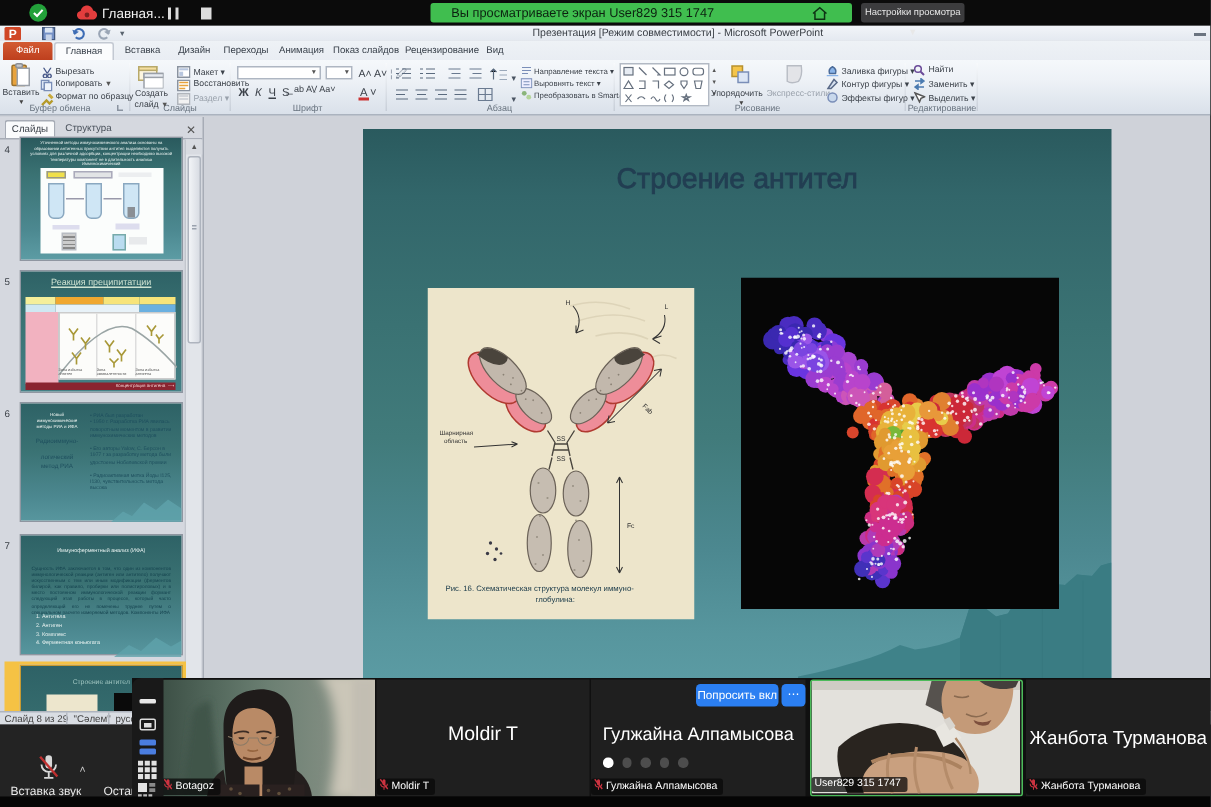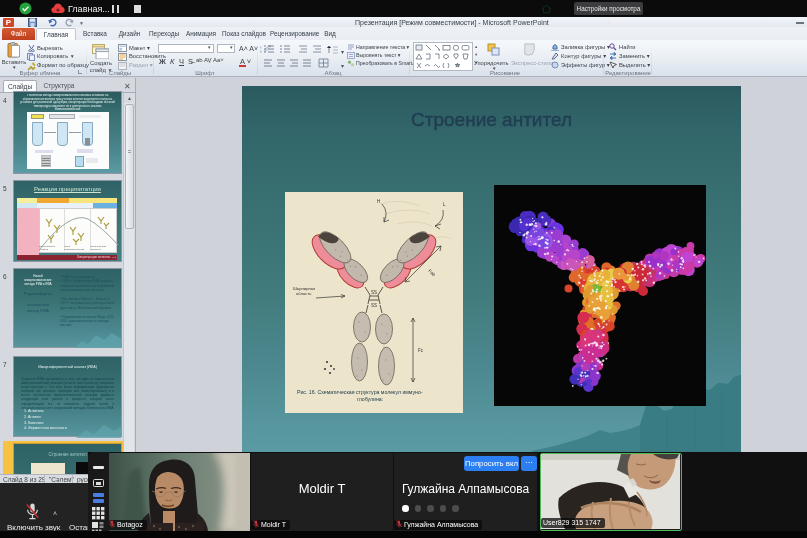--- a/index.html
+++ b/index.html
@@ -1335,20 +1335,21 @@
         <path d="M3.6 6.6 L5.7 8.7 L9.4 4.6" stroke="#fff" stroke-width="1.4" fill="none"></path>
       </svg>
     <svg class="abs" style="left:51px;top:3px" width="14" height="11" viewBox="0 0 14 11">
         <path d="M3.5 10 C1.3 10 0.3 8.4 0.3 7 C0.3 5.6 1.4 4.4 2.8 4.3 C3.2 2 5 0.6 7 0.6 C9 0.6 10.7 2 11.1 4 C12.6 4.2 13.7 5.4 13.7 7 C13.7 8.6 12.4 10 10.7 10 Z" fill="#e33d3d"></path>
         <circle cx="7" cy="7" r="1.6" fill="#7d1f1f"></circle>
       </svg>
     <div class="abs" style="left:68px;top:4px;color:#f2f2f2;font-size:9px;">Главная...</div>
     <div class="abs" style="left:112px;top:5px;width:2px;height:7.5px;background:#dcdcdc"></div>
     <div class="abs" style="left:116.5px;top:5px;width:2px;height:7.5px;background:#dcdcdc"></div>
     <div class="abs" style="left:134px;top:5px;width:7px;height:7.5px;background:#dcdcdc"></div>
+    <div id="greenbar">Вы просматриваете экран User829 315 1747</div>
     <svg class="abs" style="left:541px;top:4px" width="11" height="10" viewBox="0 0 11 10">
         <path d="M1 5 L5.5 1.2 L10 5 M2.3 4.4 L2.3 8.8 L8.7 8.8 L8.7 4.4" stroke="#0e3314" stroke-width="1" fill="none"></path>
       </svg>
     <div id="viewset">Настройки просмотра <span style="font-size:6px;">▼</span></div>
   </div>
 
   <div id="vstrip">
 
     <div class="vtile" style="left:19px;width:143px;">
       <svg width="143" height="78" viewBox="0 0 143 78">
@@ -1435,29 +1436,37 @@
         <path d="M82 32 L92 26 L100 38 L88 44 Z" fill="#e8e6e0"></path>
         <path d="M88 26 l4 -2 4 6 -4 3 Z" fill="#d8d5cf"></path>
         <path d="M40 56 C34 61 32 68 35 75 L110 75 C114 67 110 58 102 52 C88 44 54 45 40 56 Z" fill="#c9a07f"></path>
         <path d="M40 54 C58 46 84 48 100 58" stroke="#ab825f" stroke-width="2.5" fill="none"></path>
         <path d="M52 48 C50 56 50 66 54 75 M70 44 C68 54 68 64 72 75 M88 48 C88 56 90 64 94 72" stroke="#b58c6a" stroke-width="2" fill="none"></path>
         <path d="M96 38 C102 46 106 54 106 62" stroke="#b08a68" stroke-width="1.5" fill="none"></path>
       </svg>
       <div class="vlabel" style="left:0;bottom:2px;"> User829 315 1747</div>
     </div>
 
+    <div class="vtile" style="left:596px;width:123px;">
+      <div class="vname" style="top:32px;font-size:12.5px;white-space:nowrap;">Жанбота Турманова</div>
+      <div class="vlabel"><svg width="6" height="8" viewBox="0 0 6 8" style="vertical-align:-1px">
+            <rect x="2" y="0.5" width="2" height="4" rx="1" fill="#cc3340"></rect>
+            <path d="M0.8 3.5 a2.2 2.2 0 0 0 4.4 0 M3 6 v1.5" stroke="#cc3340" stroke-width="0.7" fill="none"></path>
+            <path d="M0.5 0.5 L5.5 7" stroke="#cc3340" stroke-width="0.9"></path>
+          </svg> Жанбота Турманова</div>
+    </div>
   </div>
   <div id="bltool">
     <svg class="abs" style="left:25px;top:19px" width="15" height="19" viewBox="0 0 17 20">
       <rect x="6" y="1" width="5" height="10" rx="2.5" fill="#d8d8d8"></rect>
       <path d="M3 8 a5.5 5.5 0 0 0 11 0 M8.5 14 L8.5 18 M5 18 L12 18" stroke="#d8d8d8" stroke-width="1.4" fill="none"></path>
       <path d="M2 2 L15 17" stroke="#c03030" stroke-width="1.8"></path>
     </svg>
     <div class="abs" style="left:53px;top:27px;color:#ccc;font-size:7px;">˄</div>
-    <div class="abs" style="left:7px;top:40px;color:#e8e8e8;font-size:8px;white-space:nowrap;">Включить звук</div>
+    <div class="abs" style="left:7px;top:40px;color:#e8e8e8;font-size:8px;white-space:nowrap;">Вставка звук</div>
     <div class="abs" style="left:69px;top:40px;color:#e8e8e8;font-size:8px;">Остан</div>
   </div>
   <div id="laypanel">
     <div class="abs" style="left:5px;top:14px;width:11px;height:2.5px;background:#e8e8e8;border-radius:1px;"></div>
     <div class="abs" style="left:5px;top:27px;width:11px;height:8px;border:1px solid #ddd;border-radius:1.5px;">
         <div style="margin:1.5px auto 0;width:5px;height:3px;background:#ddd;"></div>
       </div>
     <div class="abs" style="left:5px;top:41px;width:11px;height:4px;background:#4a7de0;border-radius:1px;"></div>
     <div class="abs" style="left:5px;top:46.5px;width:11px;height:4px;background:#4a7de0;border-radius:1px;"></div>
     <svg class="abs" style="left:4px;top:55px" width="13" height="13" viewBox="0 0 13 13">

